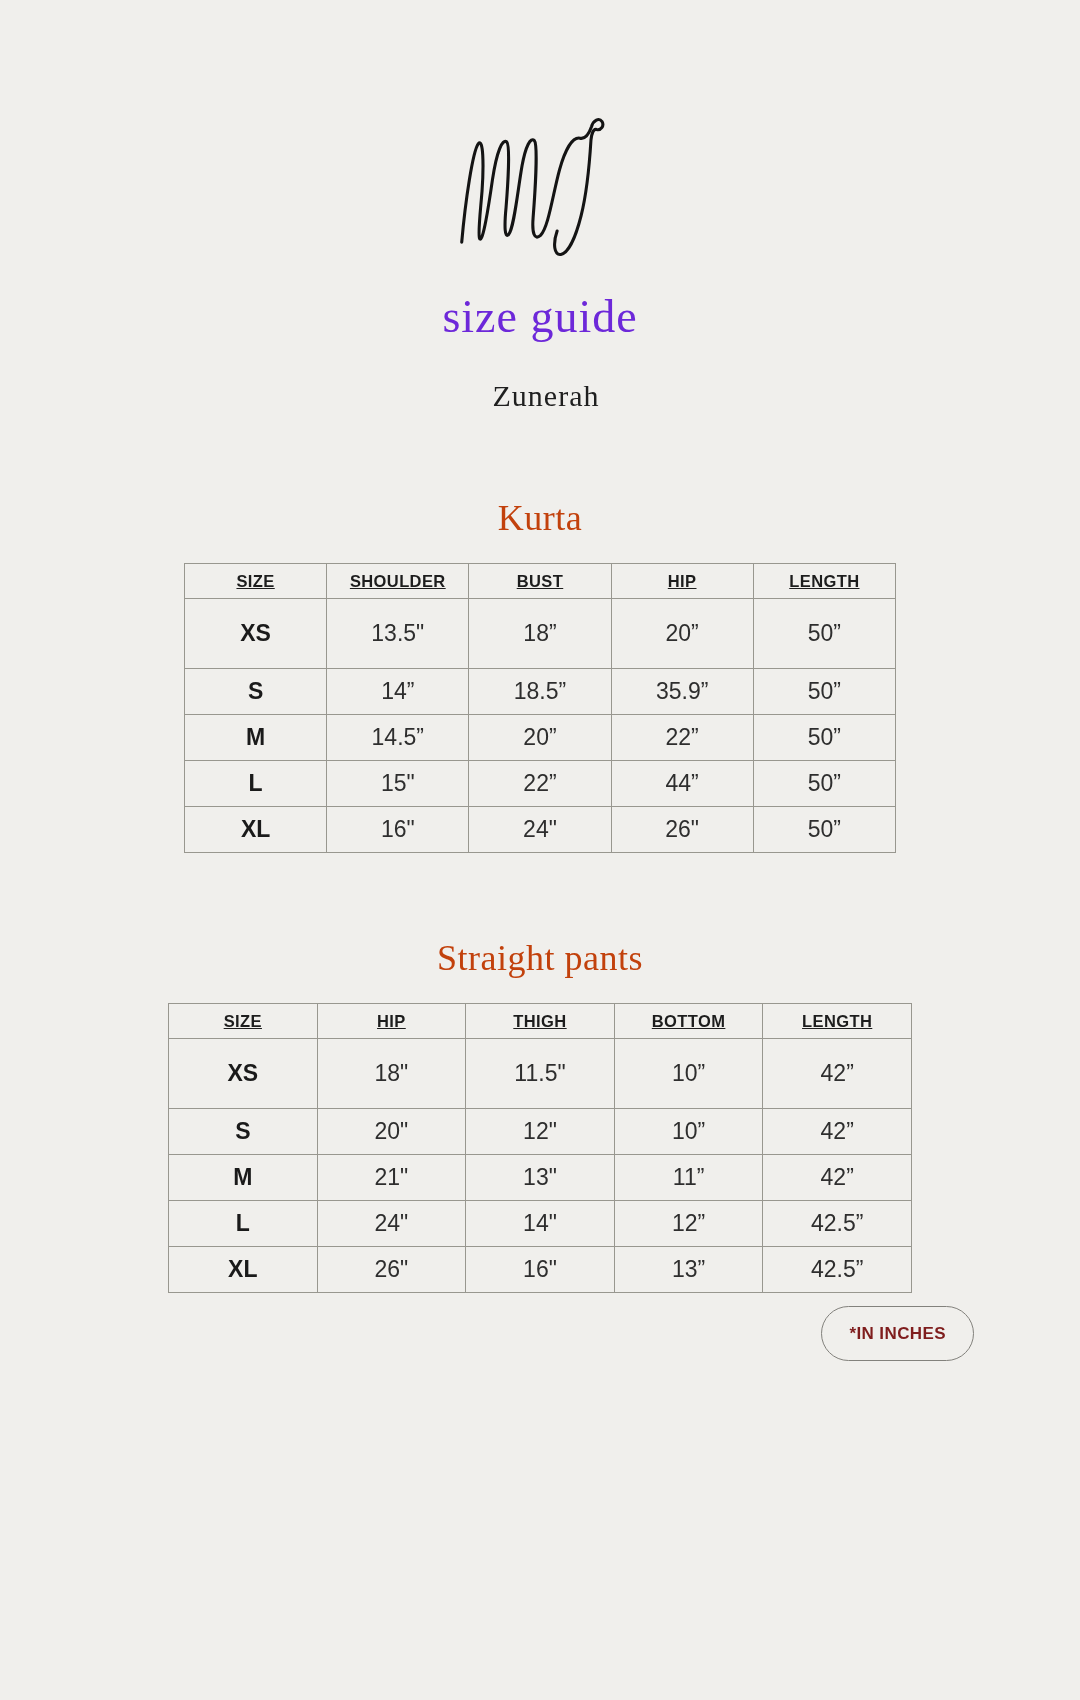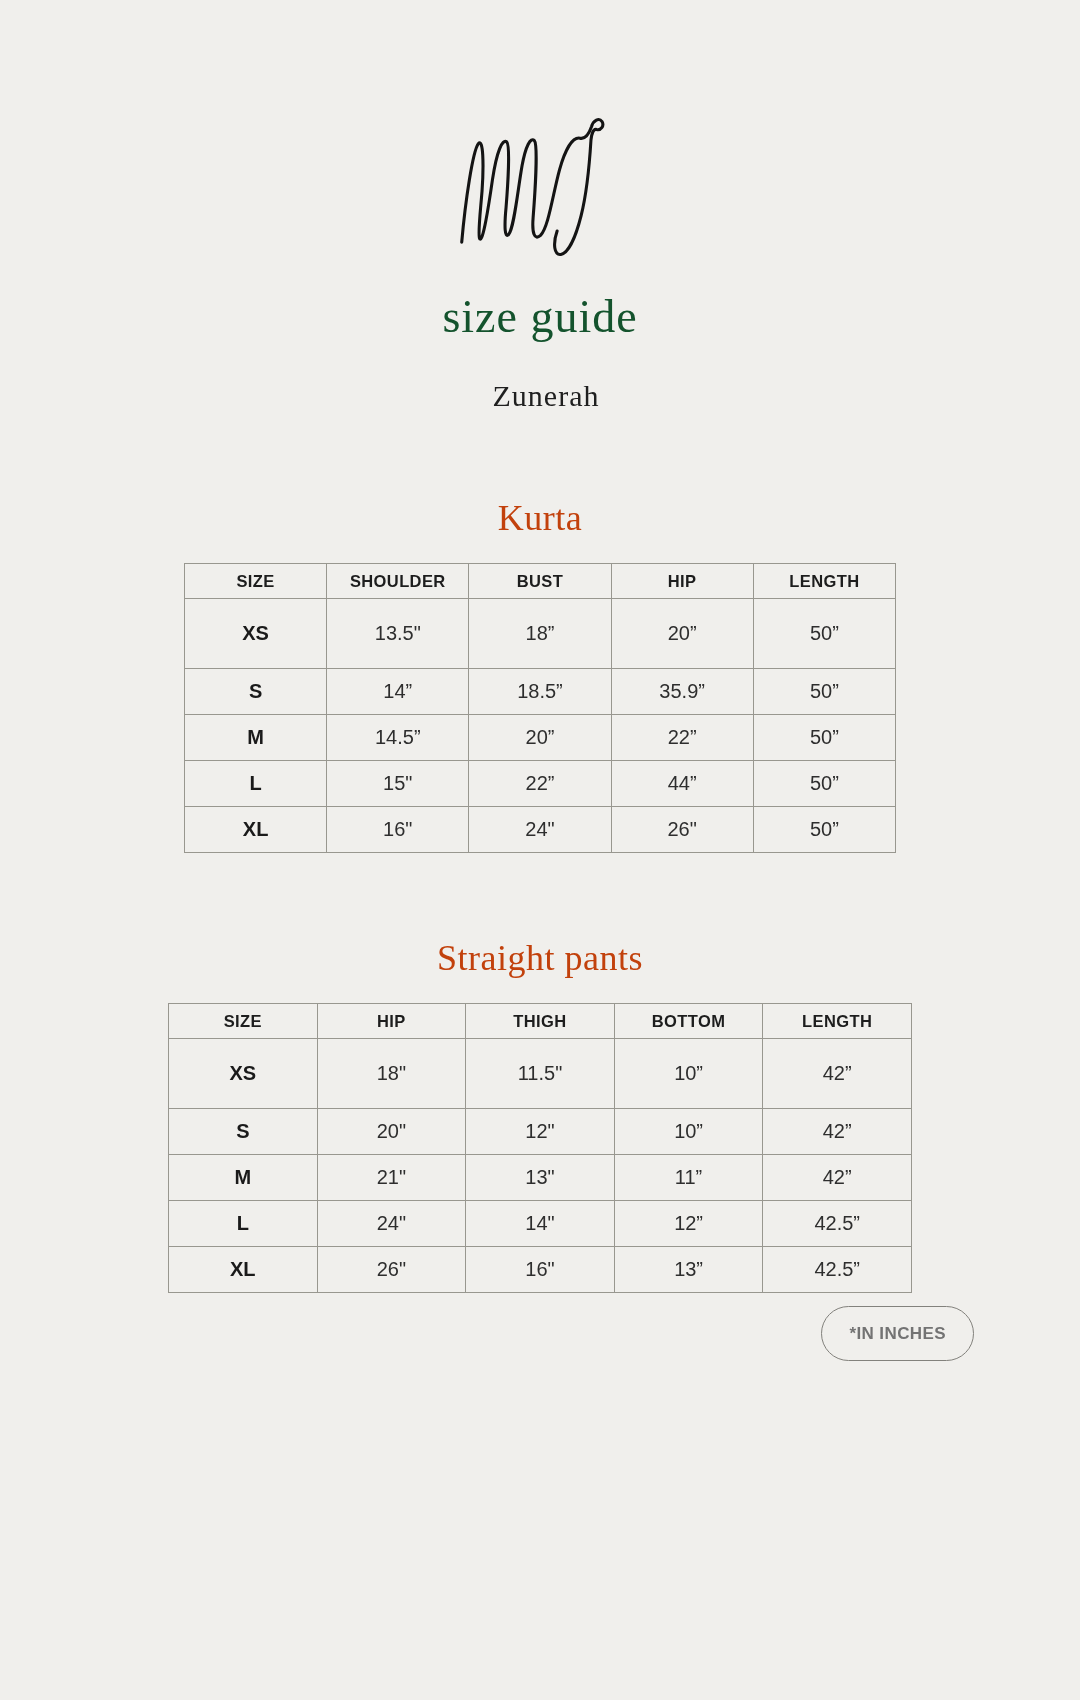--- a/index.html
+++ b/index.html
@@ -19,21 +19,21 @@
     text-align: center;
   }
   .logo-wrap { height: 160px; display: flex; justify-content: center; }
   .logo-wrap svg { width: 185px; height: 160px; }
 
   .main-title {
     font-family: "Liberation Serif", serif;
     font-weight: 400;
     font-size: 46px;
     letter-spacing: 1px;
-    color: #14532d;
+    color: #6d28d9;
     margin: 22px 0 0 0;
   }
   .brand-name {
     font-family: "Liberation Serif", serif;
     font-weight: 400;
     font-size: 30px;
     letter-spacing: 1px;
     color: #1f1f1f;
     margin: 36px 0 0 12px;
   }
@@ -61,23 +61,24 @@
     vertical-align: middle;
     padding: 0 6px;
     width: 20%;
   }
   .size-table th {
     height: 35px;
     font-size: 16.5px;
     font-weight: bold;
     letter-spacing: 0.4px;
     color: #1d1d1d;
+    text-decoration: underline;
   }
   .size-table td {
-    font-size: 20px;
+    font-size: 23px;
     color: #2e2e2e;
     font-weight: 400;
   }
   .size-table td.size-cell { font-weight: bold; color: #1a1a1a; }
   tr.row-tall td { height: 70px; }
   tr.row-reg  td { height: 46px; }
 
   .footnote-row {
     width: 100%;
     padding-right: 106px;
@@ -88,21 +89,21 @@
   .footnote-pill {
     border: 1.7px solid #82817c;
     border-radius: 30px;
     height: 55px;
     padding: 0 27px;
     display: flex;
     align-items: center;
     font-size: 17px;
     font-weight: bold;
     letter-spacing: 0.4px;
-    color: #737373;
+    color: #7f1d1d;
     background: transparent;
   }
 </style>
 </head>
 <body>
 
 <div class="page">
 
   <div class="logo-wrap">
     <svg viewBox="0 0 300 260" aria-hidden="true">

